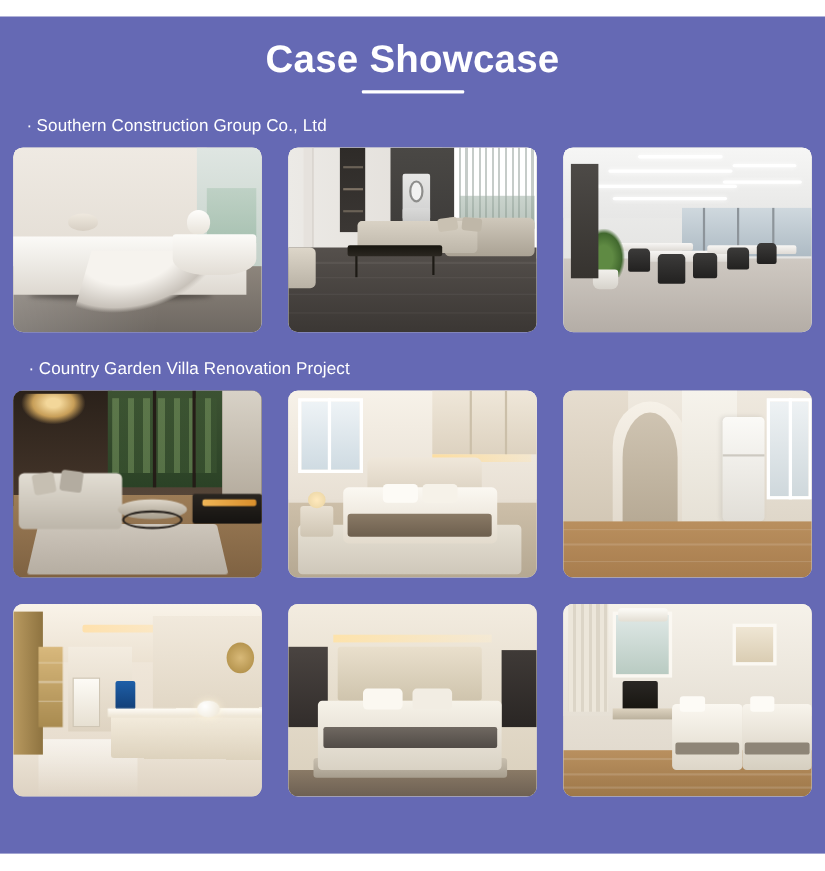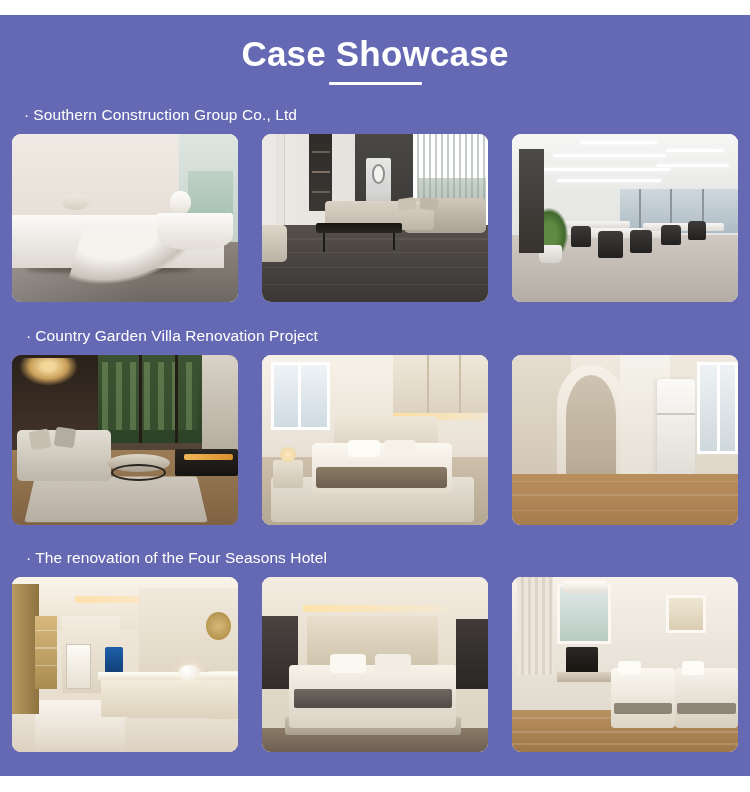--- a/index.html
+++ b/index.html
@@ -399,21 +399,20 @@
             <div class="plant"></div>
               <div class="pot"></div>
             <div class="col"></div>
           </div>
         </div>
 
       </div>
     </div>
 
     <div class="section section-3">
-      <div class="section-heading"><span class="bullet-dot">·</span><span>The renovation of the Four Seasons Hotel</span></div>
       <div class="row row-3">
 
         <div class="card">
           <div class="scene s31">
             <div class="ceil"></div>
               <div class="cove"></div>
             <div class="rightwall"></div>
               <div class="backwall"></div>
               <div class="door"></div>
             <div class="medal"></div>

